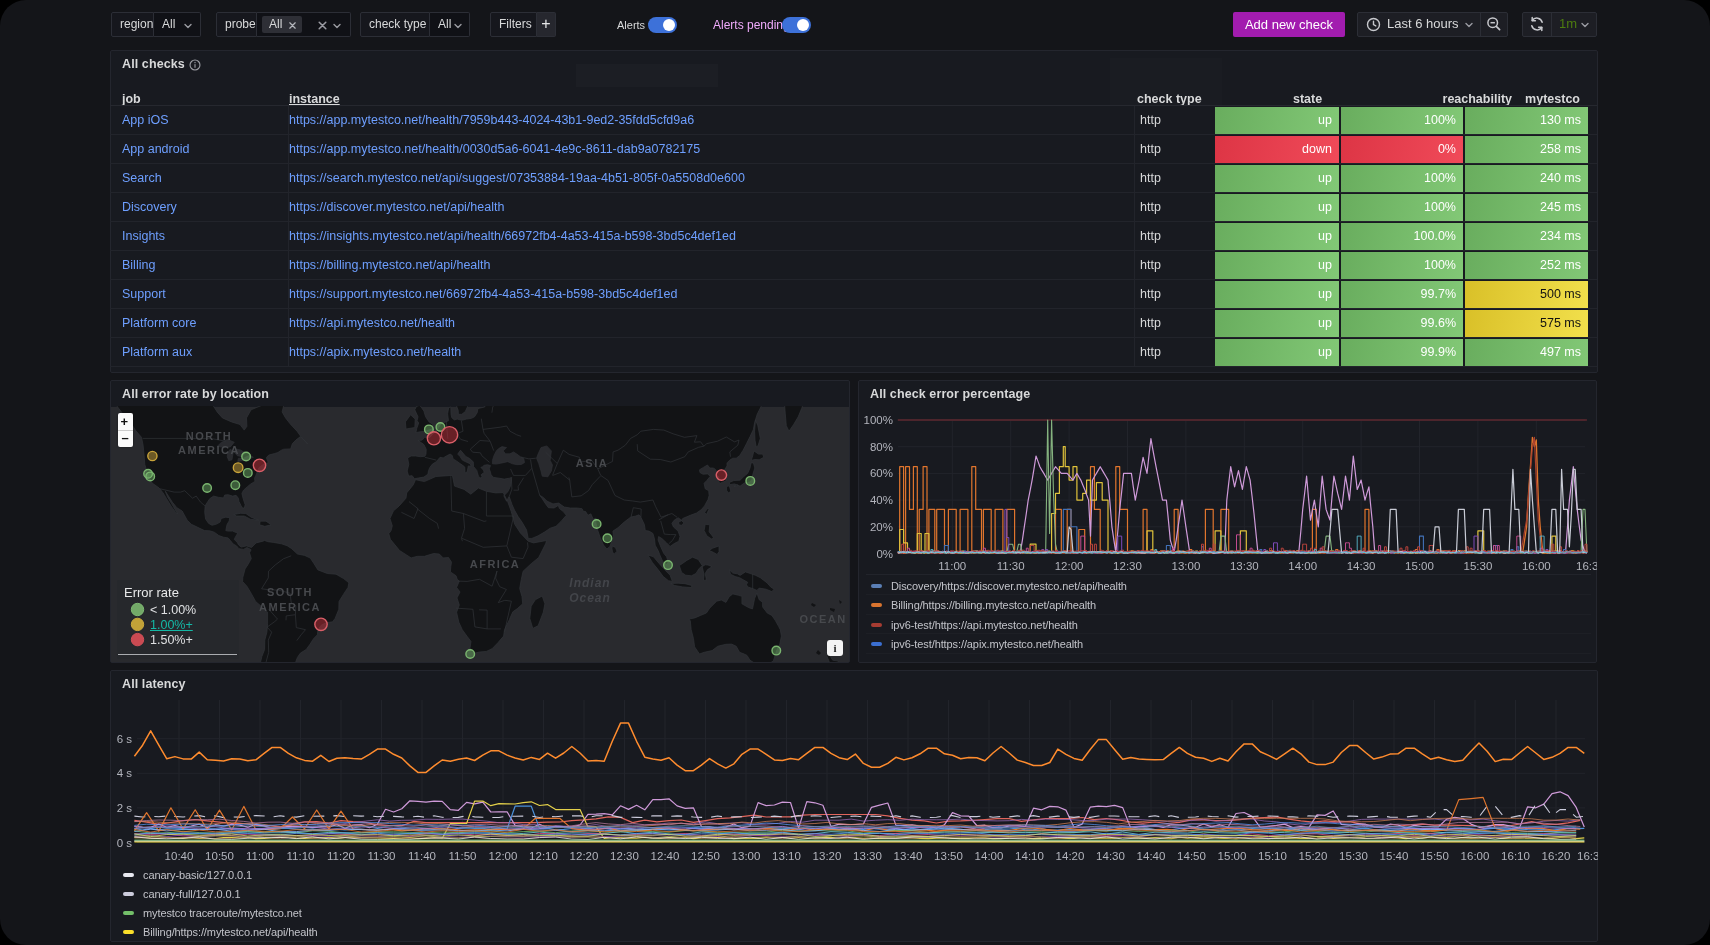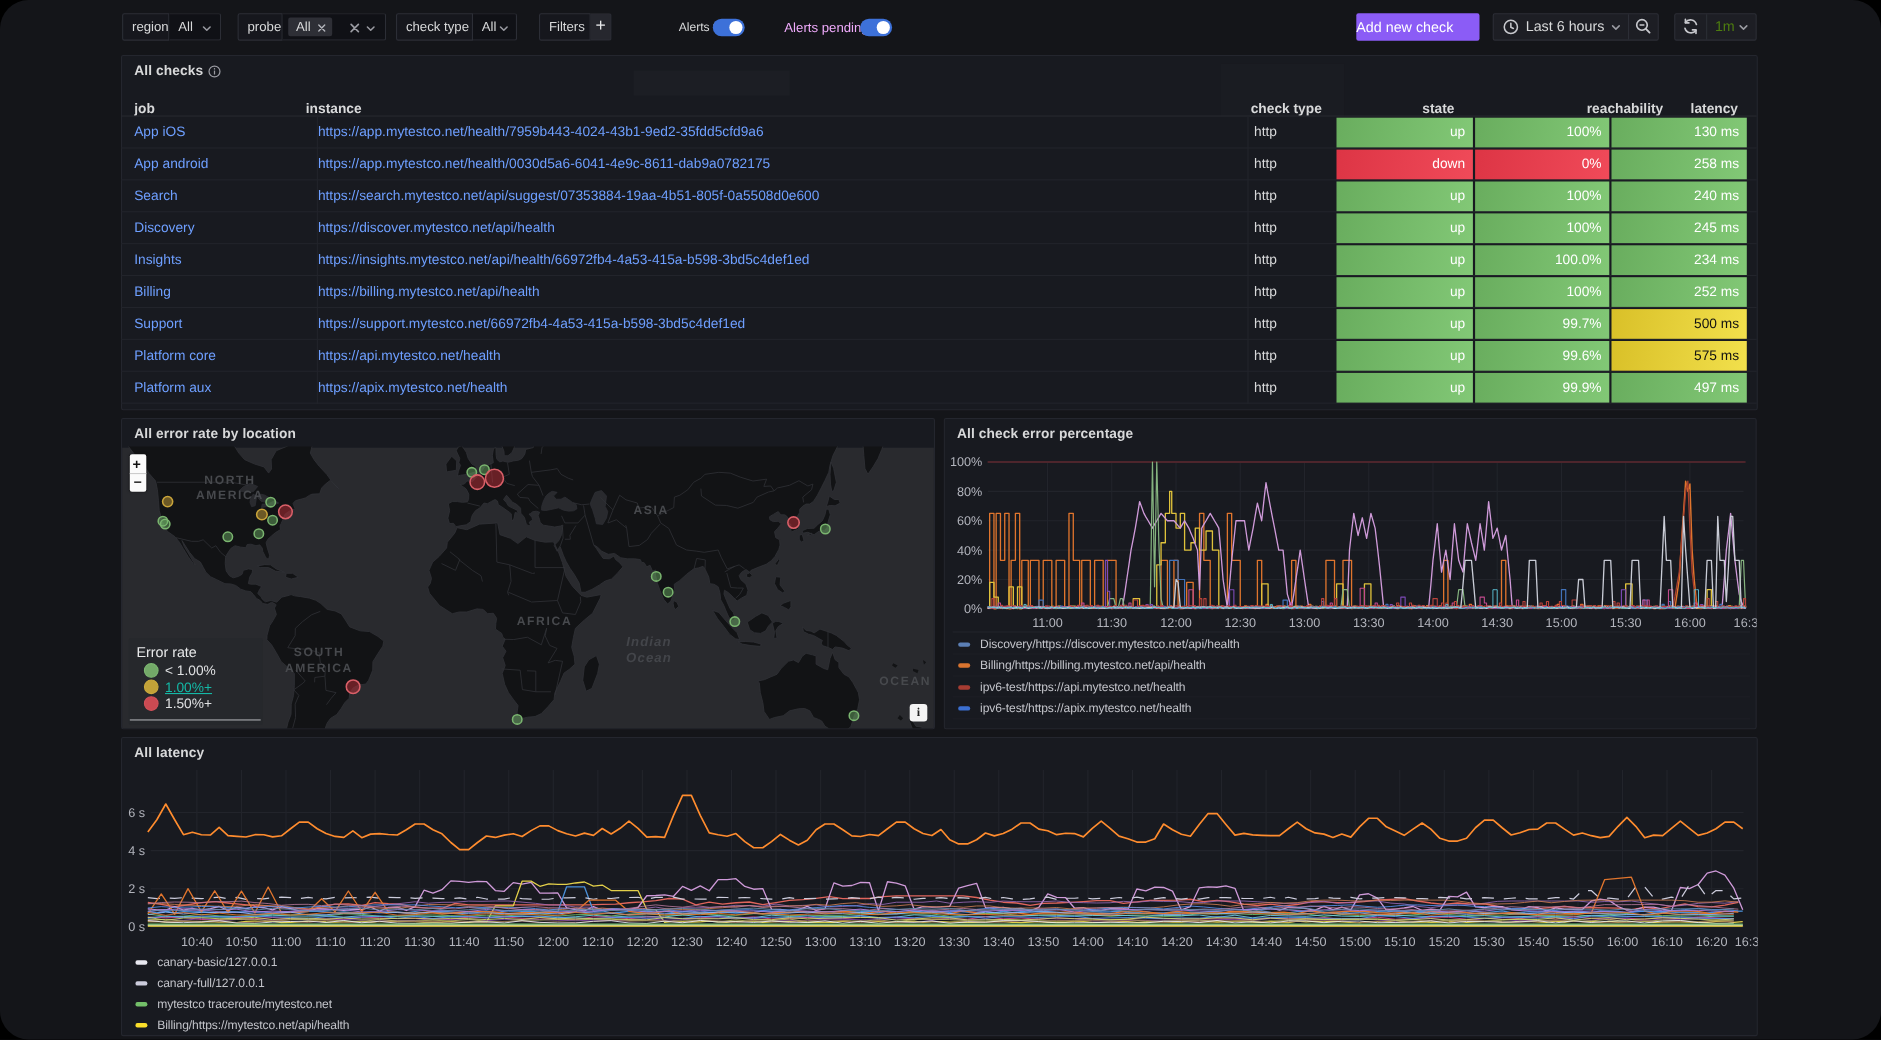--- a/index.html
+++ b/index.html
@@ -61,21 +61,21 @@
 <div style="position:absolute;left:648px;top:16.5px;width:29px;height:16px;background:#3d71d9;border-radius:8px;">
       <div style="position:absolute;right:2px;top:2px;width:12px;height:12px;background:#fff;border-radius:50%;"></div>
     </div>
 <div class="ctrl" style="left:703px">
       <span style="color:#f0abfc;font-size:12px;font-weight:500;margin-left:10px;">Alerts pending</span>
     </div>
 <div style="position:absolute;left:782px;top:16.5px;width:29px;height:16px;background:#3d71d9;border-radius:8px;">
       <div style="position:absolute;right:2px;top:2px;width:12px;height:12px;background:#fff;border-radius:50%;"></div>
     </div>
 
-<div style="position:absolute;left:1233px;top:12px;width:112px;height:25px;background:#8b5cf6;border-radius:2px;color:#fff;font-size:13px;font-weight:500;text-align:left;line-height:25px;">Add new check</div>
+<div style="position:absolute;left:1233px;top:12px;width:112px;height:25px;background:#a21caf;border-radius:2px;color:#fff;font-size:13px;font-weight:500;text-align:center;line-height:25px;">Add new check</div>
 
 <div style="position:absolute;left:1357px;top:12px;width:151px;height:25px;background:#1d1e24;border:1px solid #2c2e36;border-radius:2px;"></div>
 <span style="position:absolute;left:1366px;top:16.5px;"><svg width="15" height="15" viewBox="0 0 15 15">
         <circle cx="7.5" cy="7.5" r="6" fill="none" stroke="#c7c8cd" stroke-width="1.4"></circle>
         <path d="M7.5 4.2v3.5l2.3 1.2" fill="none" stroke="#c7c8cd" stroke-width="1.4" stroke-linecap="round"></path>
       </svg></span>
 <span style="position:absolute;left:1387px;top:12px;line-height:24px;color:#d8d9da;font-size:13px;">Last 6 hours</span>
 <svg width="10" height="10" viewBox="0 0 10 10" style="position:absolute;left:1464px;top:19.5px">
       <path d="M2 3.5l3 3 3-3" fill="none" stroke="#9a9ba2" stroke-width="1.4" stroke-linecap="round" stroke-linejoin="round"></path>
     </svg>
@@ -101,25 +101,25 @@
 <div class="panel" style="left:110px;top:50px;width:1488px;height:323px;"></div>
 <div style="position:absolute;left:576px;top:64px;width:142px;height:23px;background:#1c1e24;"></div>
 <div style="position:absolute;left:1110px;top:58px;width:112px;height:48px;background:#1a1c22;"></div>
 <div class="ptitle" style="left:122px;top:57px;">All checks</div>
 <svg width="12" height="12" viewBox="0 0 14 14" style="position:absolute;left:188.5px;top:58.5px">
       <circle cx="7" cy="7" r="5.8" fill="none" stroke="#9a9ba2" stroke-width="1.3"></circle>
       <rect x="6.35" y="6" width="1.3" height="4.2" fill="#9a9ba2"></rect>
       <rect x="6.35" y="3.4" width="1.3" height="1.5" fill="#9a9ba2"></rect>
     </svg>
 <div class="thead" style="left:122px;top:92px;text-align:right;">job</div>
-<div class="thead" style="left:278px;top:92px;">instance</div>
+<div class="thead" style="left:289px;top:92px;text-decoration:underline;">instance</div>
 <div class="thead" style="left:1137px;top:92px;">check type</div>
 <div class="thead" style="left:1293px;top:92px;width:40px;text-align:left;">state</div>
 <div class="thead" style="left:1412px;top:92px;width:100px;text-align:right;">reachability</div>
-<div class="thead" style="left:1485px;top:92px;width:95px;text-align:right;">latency</div>
+<div class="thead" style="left:1485px;top:92px;width:95px;text-align:right;">mytestco</div>
 <div style="position:absolute;left:110px;top:105px;width:1487px;height:1px;background:#26282f;"></div>
 <div style="position:absolute;left:288px;top:106px;width:1px;height:261px;background:#22242b;"></div>
 <div style="position:absolute;left:1134px;top:106px;width:1px;height:261px;background:#22242b;"></div>
 <div class="trow" style="top:106px">
 <div class="cjob">App iOS</div>
       <div class="cinst">https://app.mytestco.net/health/7959b443-4024-43b1-9ed2-35fdd5cfd9a6</div>
       <div class="ctype">http</div>
 <div class="cell" style="left:1105px;width:124px;background:linear-gradient(100deg,#69ad5e 0%,#82c876 100%);color:#fff">up</div>
 <div class="cell" style="left:1231px;width:122px;background:linear-gradient(100deg,#69ad5e 0%,#82c876 100%);color:#fff">100%</div>
 <div class="cell" style="left:1355px;width:123px;background:linear-gradient(100deg,#69ad5e 0%,#82c876 100%);color:#fff">130 ms</div>

